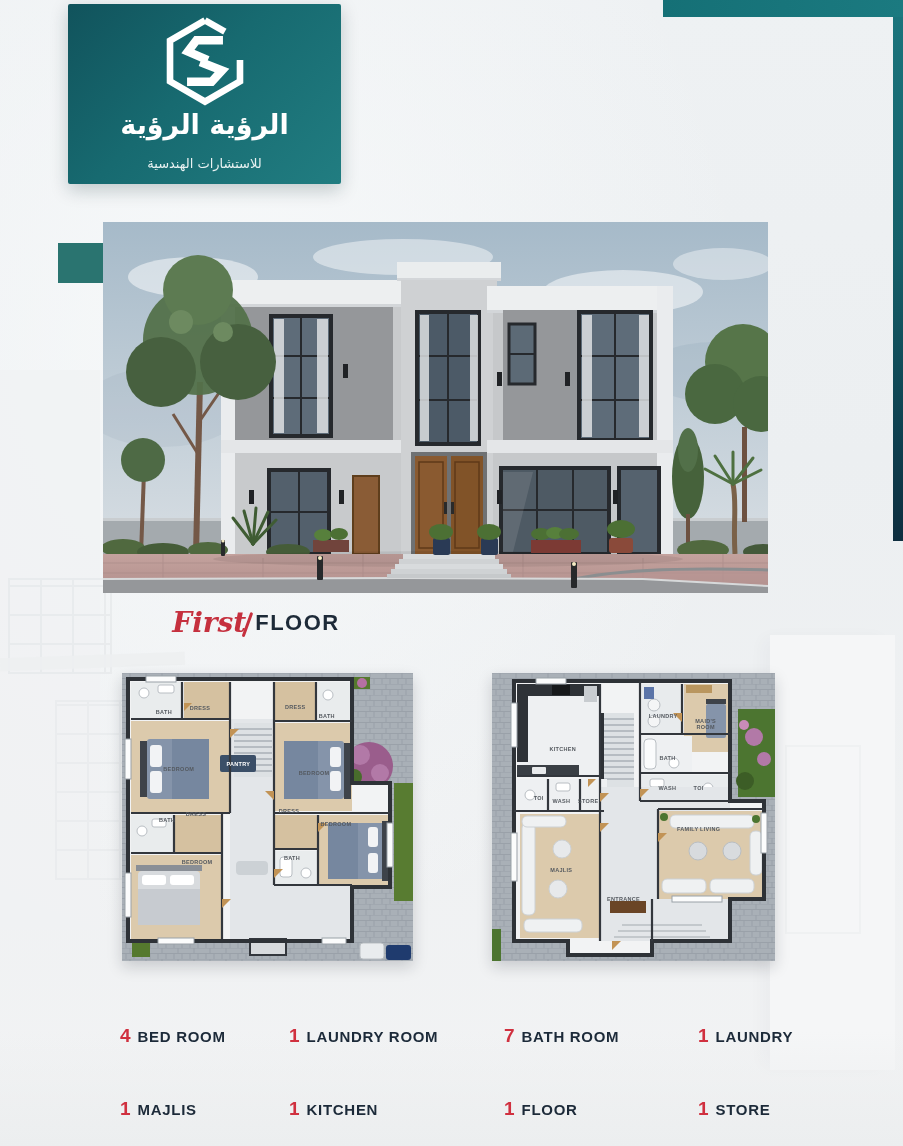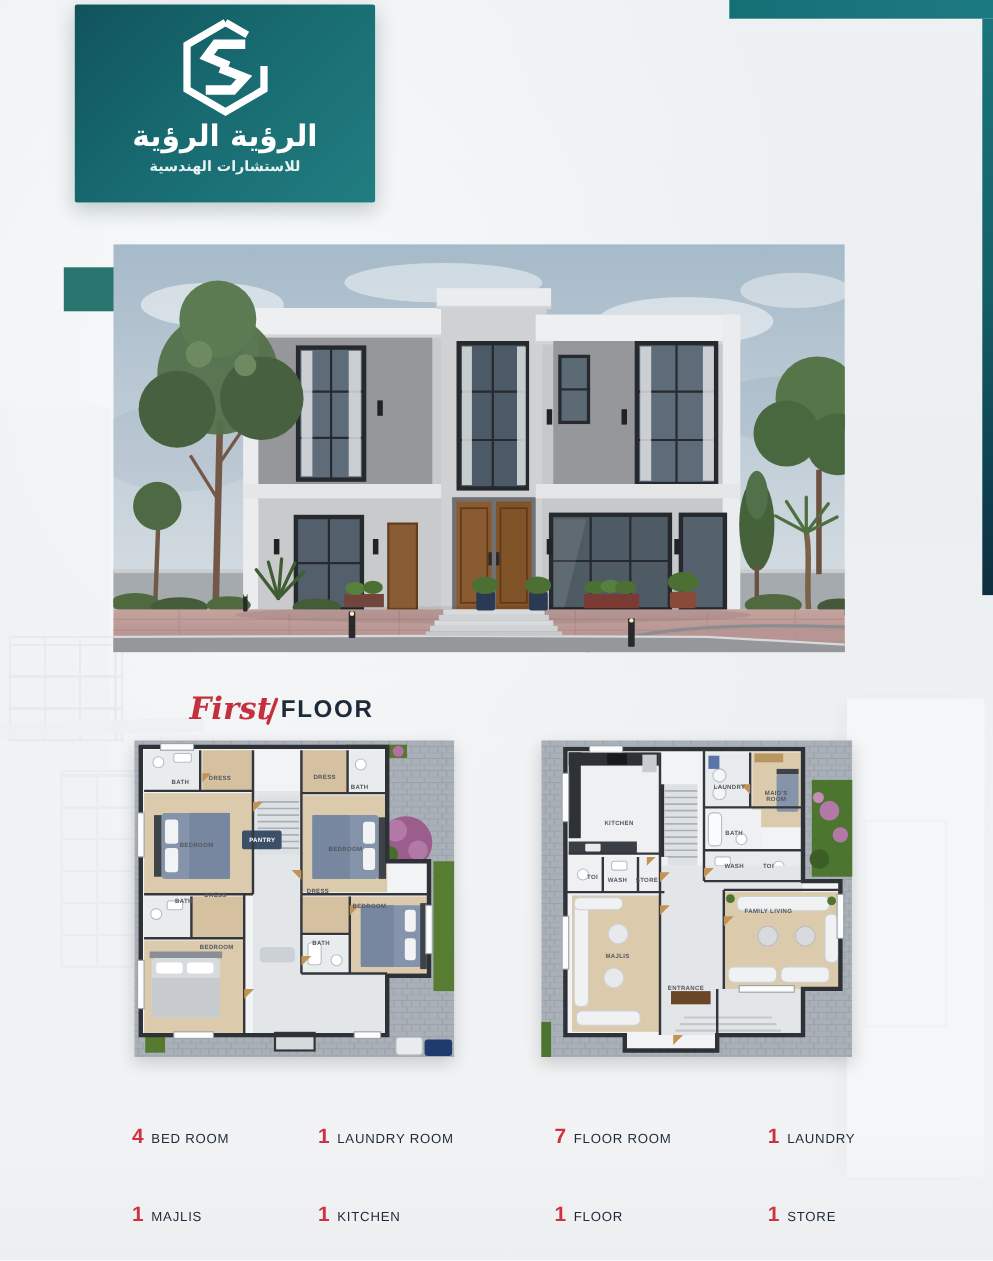--- a/index.html
+++ b/index.html
@@ -31,28 +31,28 @@
 
   
   .logo-card{position:absolute;left:68px;top:4px;width:273px;height:180px;
              background:linear-gradient(135deg,#11535c 0%,#176a70 45%,#217d81 100%);
              border-radius:2px;box-shadow:0 6px 18px rgba(10,40,45,.22);
              display:flex;flex-direction:column;align-items:center;}
   .logo-mark{margin-top:10px;}
   .brand-title{direction:rtl;color:#ffffff;font-family:"DejaVu Sans",sans-serif;
                font-size:27px;font-weight:bold;line-height:1.1;margin-top:2px;}
   .brand-subtitle{direction:rtl;color:#e9f2f2;font-family:"DejaVu Sans",sans-serif;
-               font-size:13px;font-weight:bold;letter-spacing:.5px;margin-top:4px;}
+               font-size:13px;font-weight:normal;letter-spacing:.5px;margin-top:16px;}
 
   
   .villa{position:absolute;left:103px;top:222px;width:665px;height:371px;}
   .villa svg{display:block;}
 
   
-  .floor-title{position:absolute;top:628px;width:300px;text-align:center;white-space:nowrap;}
+  .floor-title{position:absolute;top:606px;width:300px;text-align:center;white-space:nowrap;}
   .ft-first{left:106px;}
   .ft-ground{left:464px;}
   .script-word{font-family:"DejaVu Serif",serif;font-style:italic;font-weight:700;
                font-size:28px;color:#c5303e;margin-right:1px;}
   .floor-word{font-family:"Liberation Sans",sans-serif;font-weight:800;font-size:22px;
               color:#1d2a38;letter-spacing:1.5px;vertical-align:2px;}
   .red-slash{display:inline-block;width:3px;height:26px;background:#c5303e;border-radius:2px;
              transform:rotate(20deg) translateY(6px);margin:0 4px 0 1px;}
 
   
@@ -63,21 +63,21 @@
               font:700 5.5px "Liberation Sans",sans-serif;color:#54595f;
               letter-spacing:.3px;white-space:nowrap;z-index:3;}
   .room-label.on-dark{color:#ffffff;}
   .room-label.wrap{white-space:normal;width:34px;text-align:center;line-height:1.2;}
 
   
   .stats{position:absolute;left:120px;top:984px;width:678px;display:grid;
          grid-template-columns:169px 215px 194px 100px;row-gap:10px;}
   .stat{display:flex;align-items:baseline;}
   .stat .num{font-weight:800;font-size:19px;color:#d0303f;margin-right:7px;}
-  .stat .lbl{font-weight:400;font-size:12px;color:#1c2a39;letter-spacing:.7px;margin-top:44px;}
+  .stat .lbl{font-weight:700;font-size:15px;color:#1c2a39;letter-spacing:.7px;margin-top:44px;}
 </style>
 </head>
 <body>
 
 <div class="page">
 
   <div>
     <div class="bg-shape bg-leftwall"></div>
     <div class="bg-shape bg-win bg-winA"></div>
     <div class="bg-shape bg-win bg-winB"></div>
@@ -510,21 +510,21 @@
     <div class="stat">
       <span class="num">4</span>
       <span class="lbl">BED ROOM</span>
     </div>
     <div class="stat">
       <span class="num">1</span>
       <span class="lbl">LAUNDRY ROOM</span>
     </div>
     <div class="stat">
       <span class="num">7</span>
-      <span class="lbl">FLOOR ROOM</span>
+      <span class="lbl">BATH ROOM</span>
     </div>
     <div class="stat">
       <span class="num">1</span>
       <span class="lbl">LAUNDRY</span>
     </div>
     <div class="stat">
       <span class="num">1</span>
       <span class="lbl">MAJLIS</span>
     </div>
     <div class="stat">

